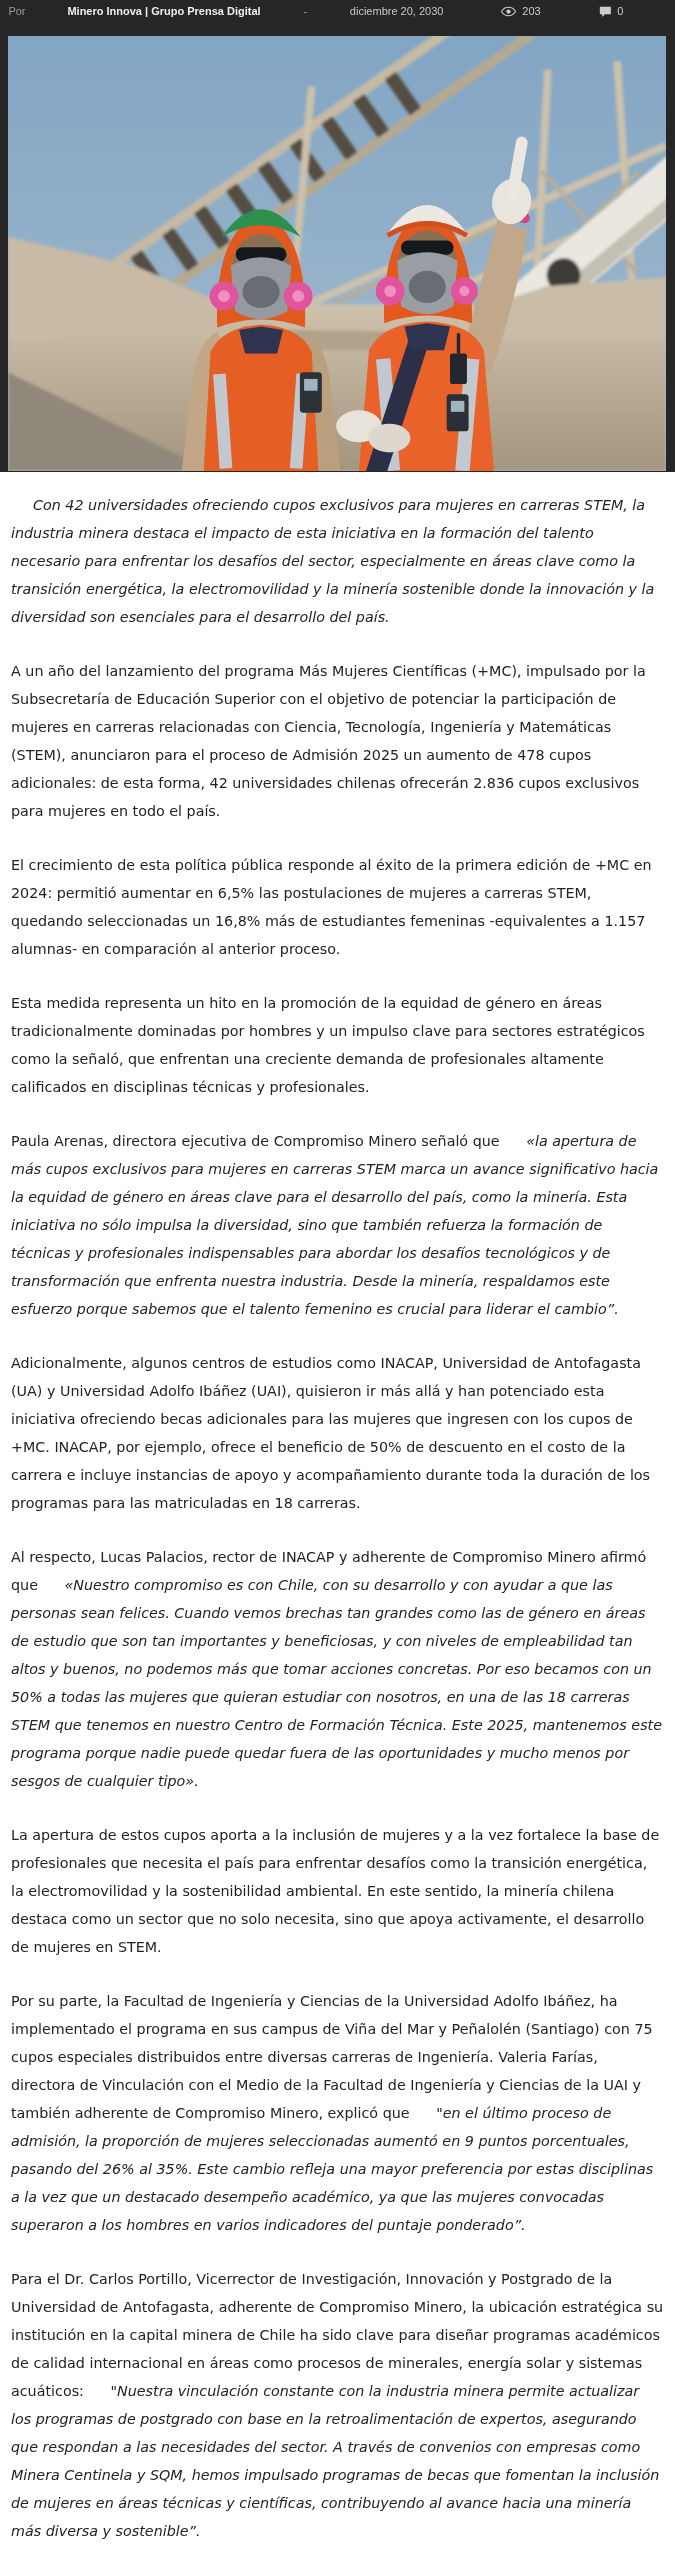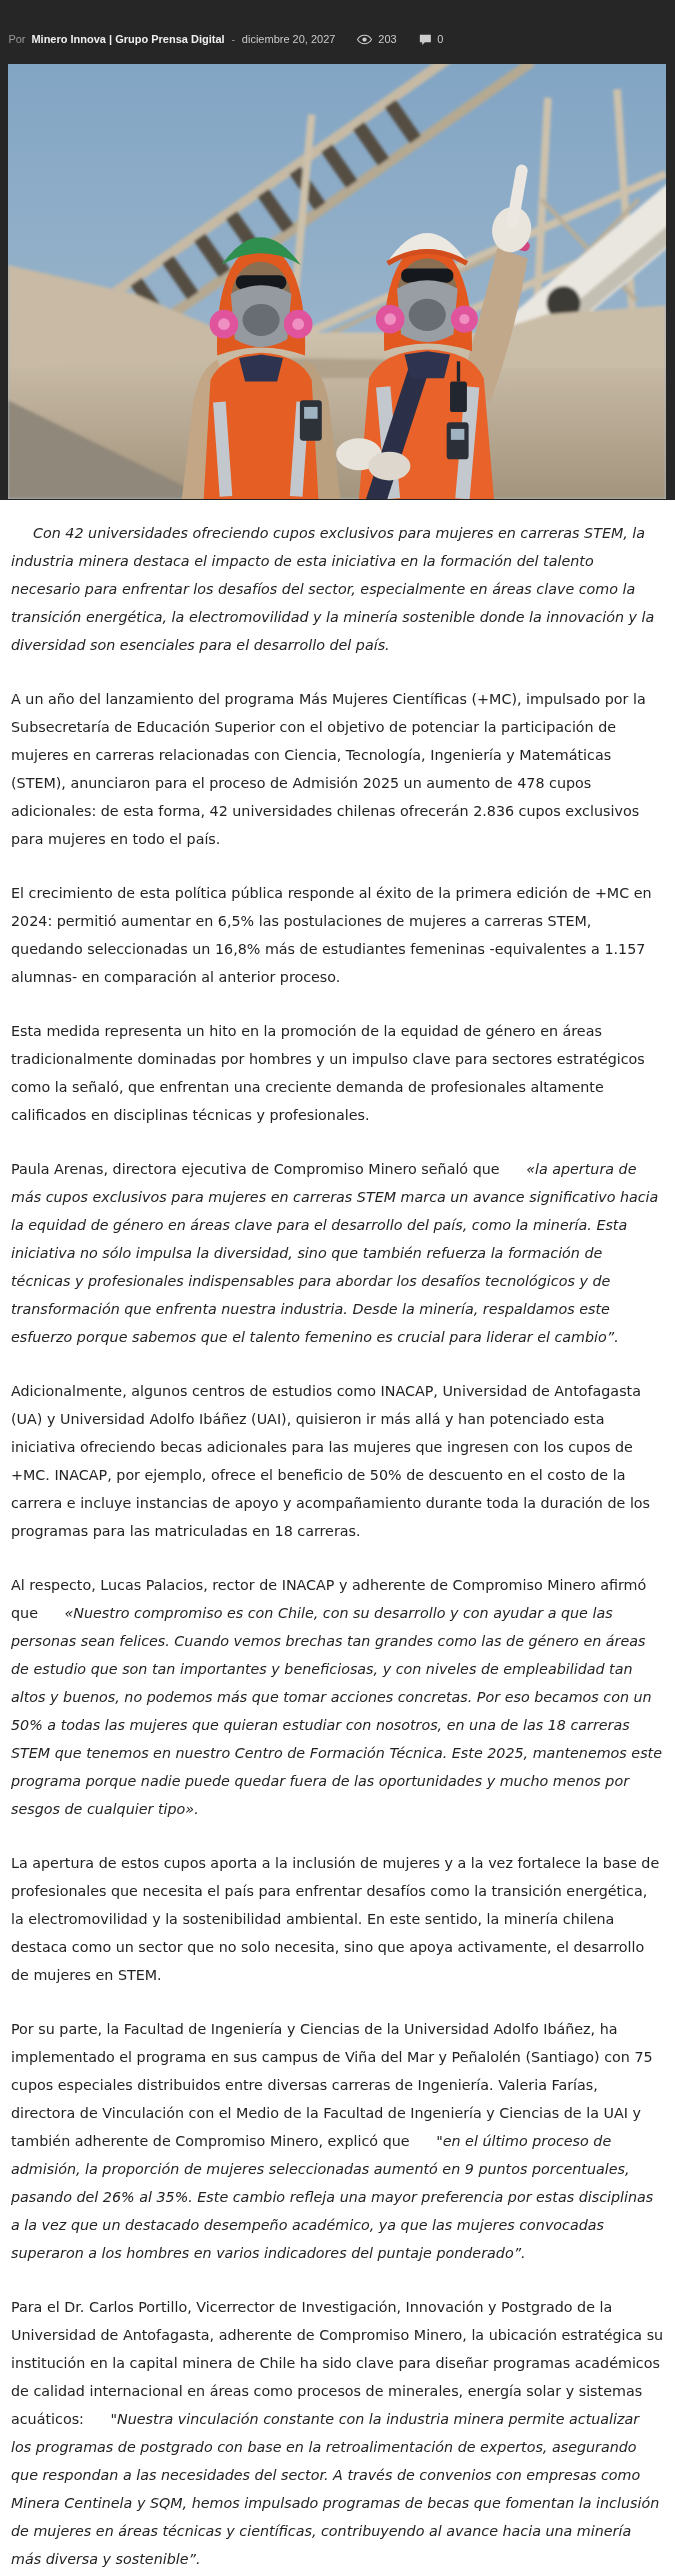--- a/index.html
+++ b/index.html
@@ -19,25 +19,26 @@
     color:#ffffff;
     font-family:"Liberation Sans", sans-serif;
     font-weight:700;
     font-size:23.6px;
     line-height:1.29;
     letter-spacing:-0.2px;
   }
   .byline{
     display:flex;
     align-items:center;
-    margin-top:28px;
+    margin-top:0;
     font-family:"Liberation Sans", sans-serif;
     font-size:11px;
     color:#9a9a9a;
     white-space:nowrap;
+    gap:36px;
   }
   .byline .prefix{color:#9a9a9a;margin-right:5.9px;}
   .byline .author{color:#efefef;font-weight:700;}
   .byline .sep{color:#9a9a9a;margin:0 6.8px;}
   .byline .date{color:#c9c9c9;}
   .metagroup{display:flex;align-items:center;margin-left:22px;color:#cdcdcd;}
   .metagroup .icn{display:inline-flex;margin-right:5.9px;position:relative;top:0.8px;}
   
   .hero{margin-top:18.6px;}
   .hero svg{display:block;width:658px;height:435px;}
@@ -53,21 +54,21 @@
 </style>
 </head>
 <body>
 
 <div class="header">
 
   <div class="byline">
     <span class="prefix">Por</span>
     <span class="author">Minero Innova | Grupo Prensa Digital</span>
     <span class="sep">-</span>
-    <span class="date">diciembre 20, 2027</span>
+    <span class="date">diciembre 20, 2030</span>
 
     <span class="metagroup">
       <span class="icn">
         <svg width="15" height="11" viewBox="0 0 24 16">
           <path d="M12 1.2 C6.2 1.2 2.1 5.6 0.7 8 C2.1 10.4 6.2 14.8 12 14.8 C17.8 14.8 21.9 10.4 23.3 8 C21.9 5.6 17.8 1.2 12 1.2 Z" fill="none" stroke="#cdcdcd" stroke-width="1.8"></path>
           <circle cx="12" cy="8" r="3.4" fill="#cdcdcd"></circle>
         </svg>
       </span>
       <span>203</span>
     </span>

